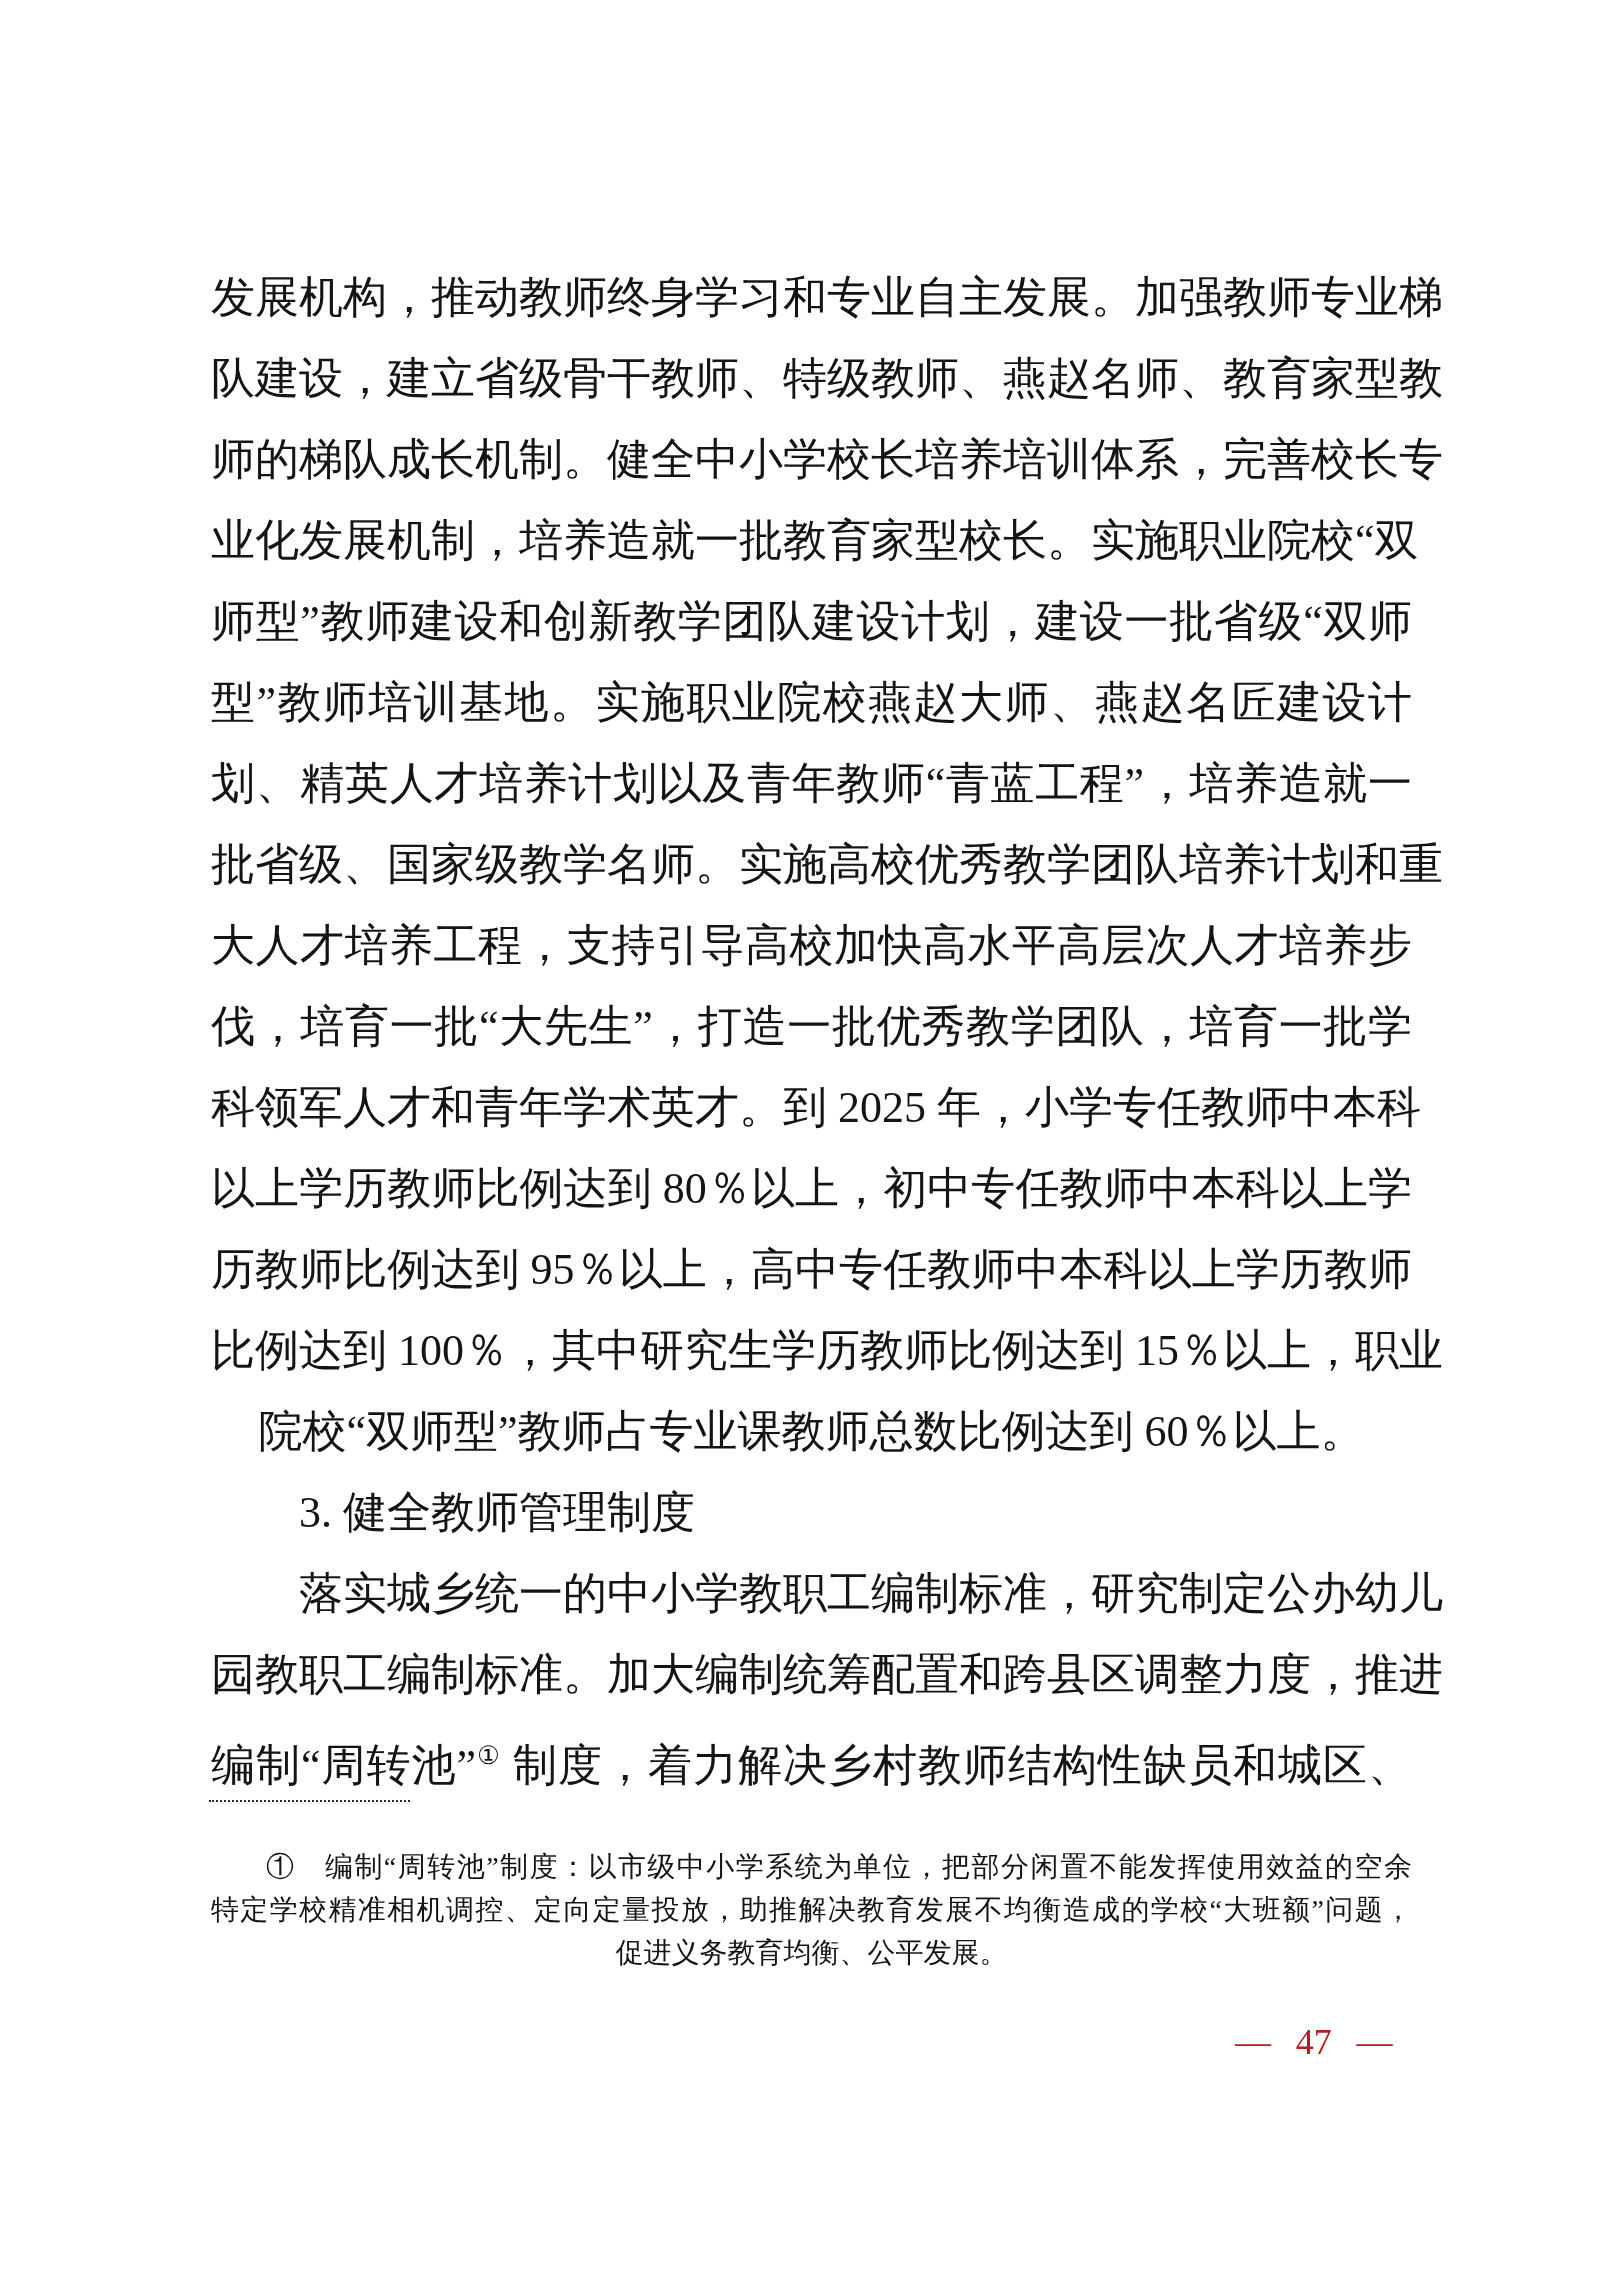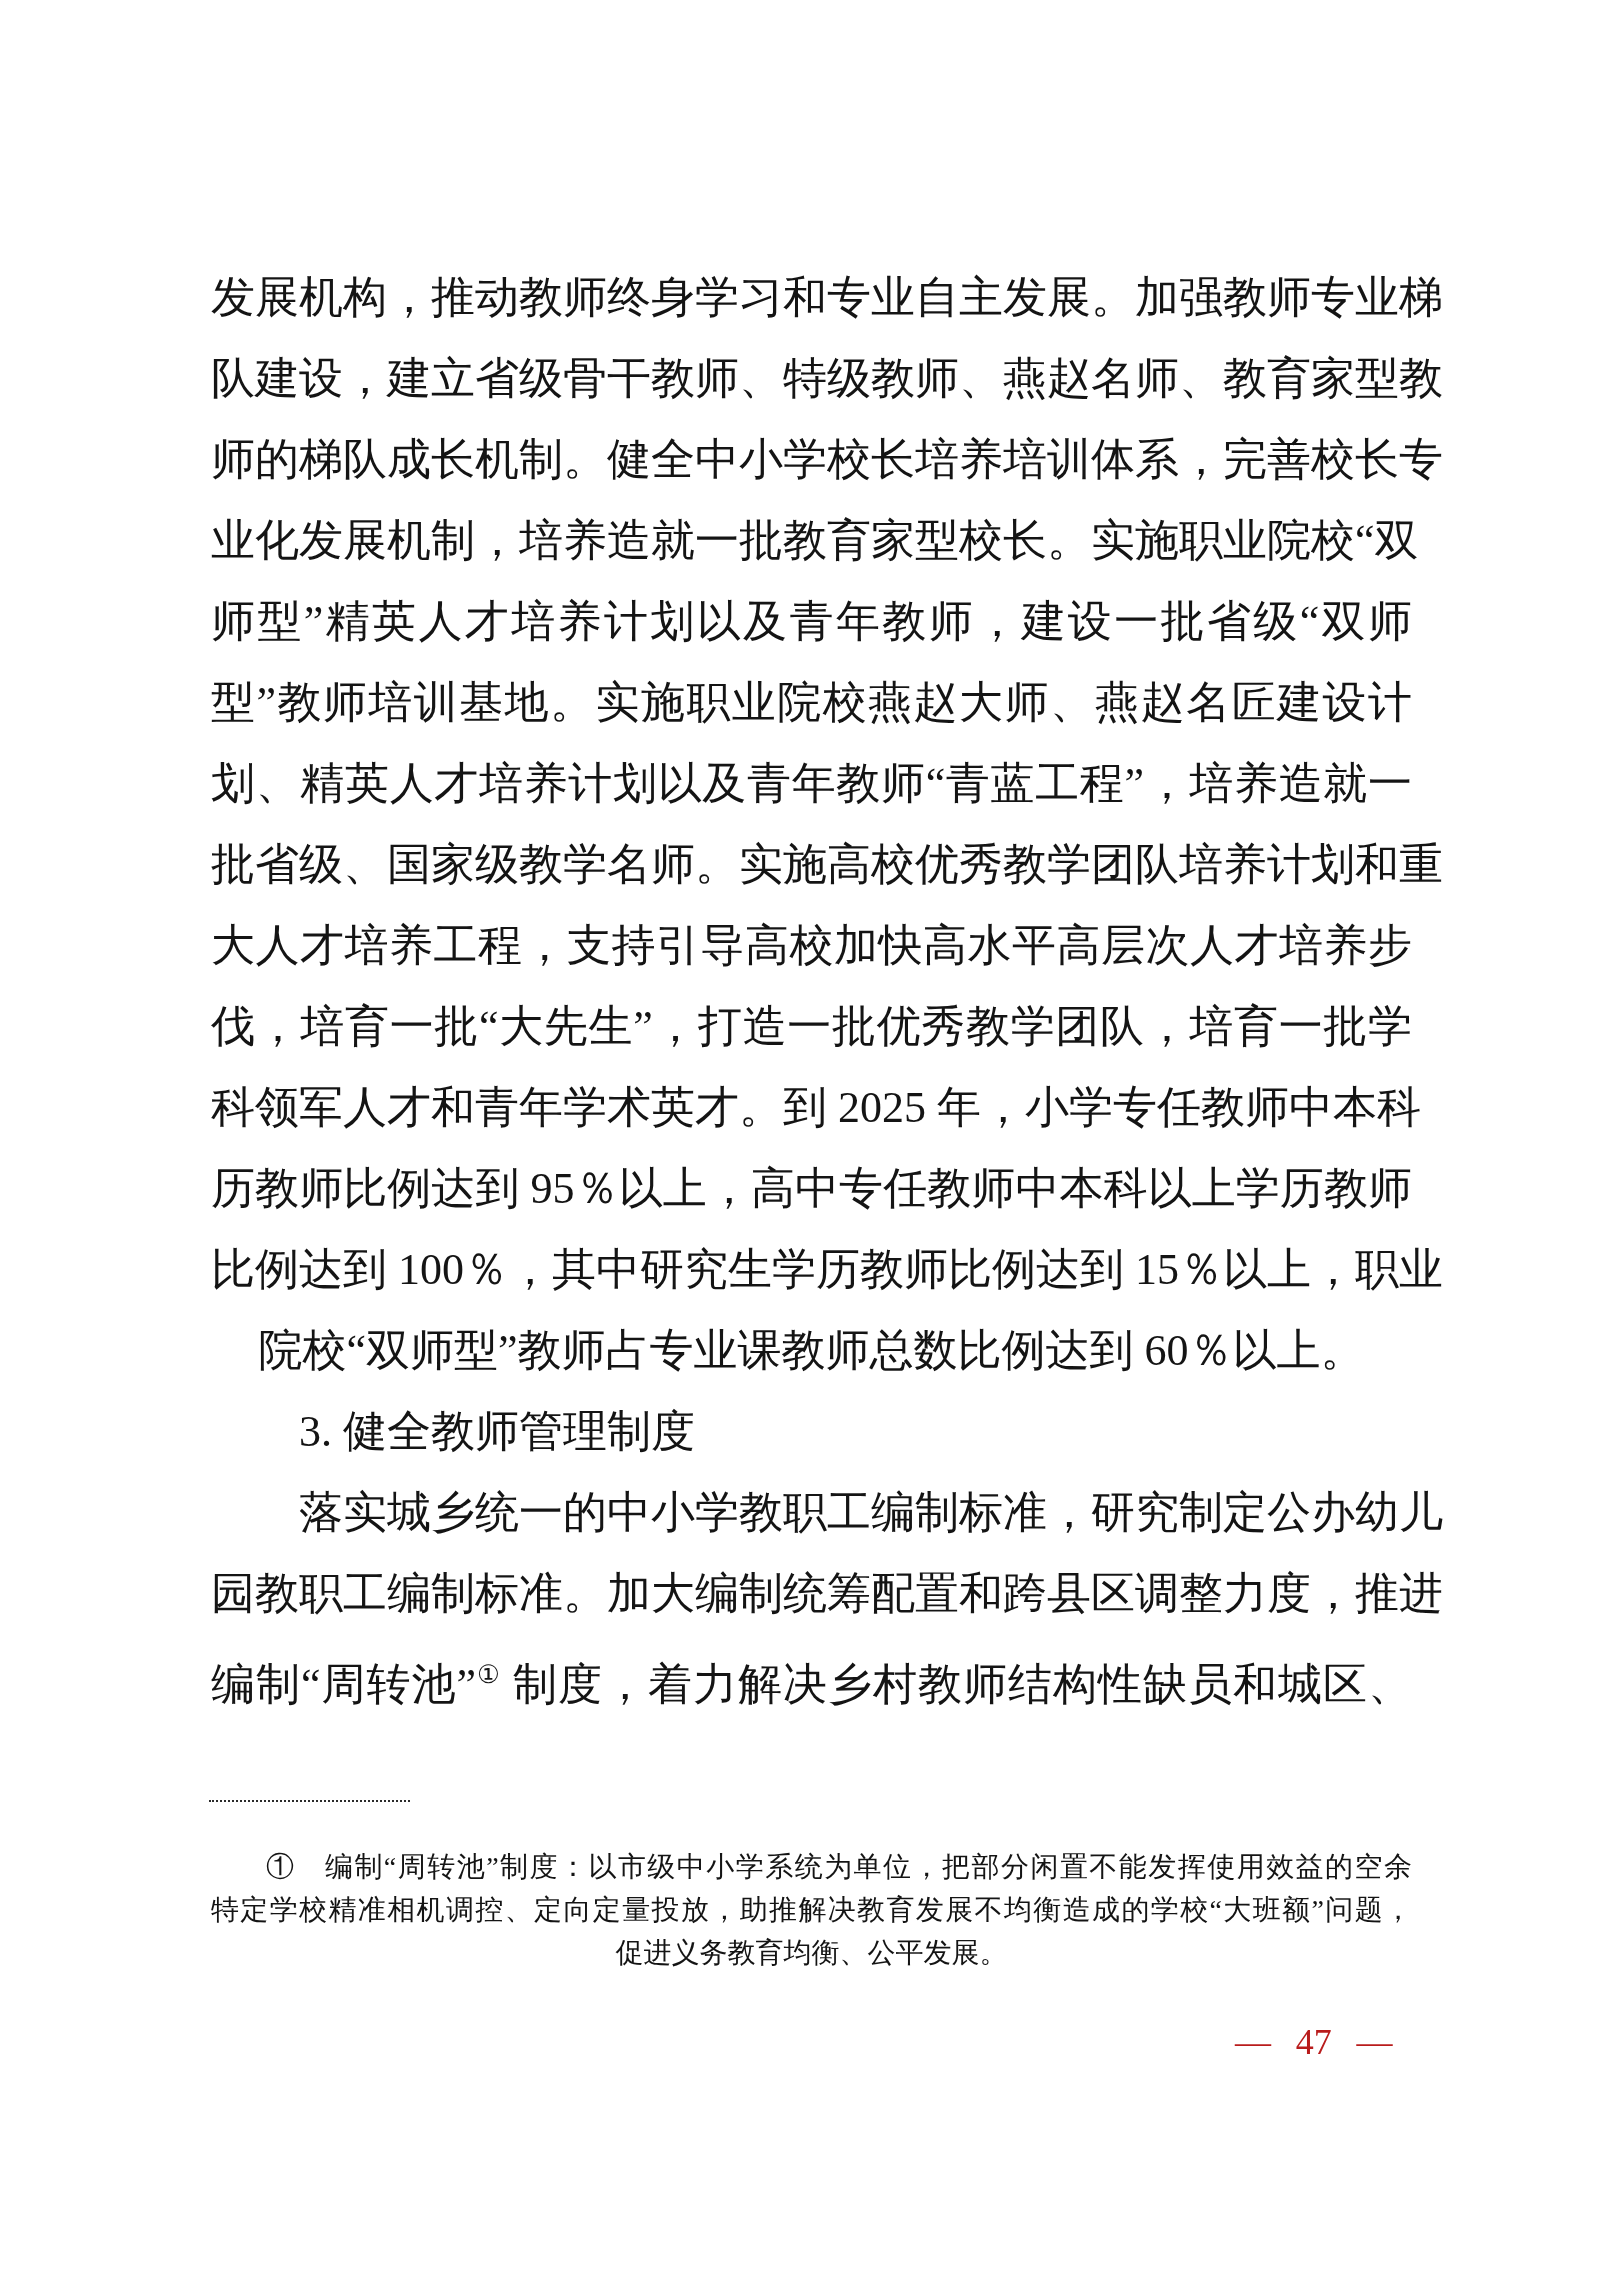--- a/index.html
+++ b/index.html
@@ -81,27 +81,28 @@
 </style>
 </head>
 <body>
 
 <div class="page">
   <div class="body-text">
       <div class="line justify">发展机构，推动教师终身学习和专业自主发展。加强教师专业梯</div>
       <div class="line justify">队建设，建立省级骨干教师、特级教师、燕赵名师、教育家型教</div>
       <div class="line justify">师的梯队成长机制。健全中小学校长培养培训体系，完善校长专</div>
       <div class="line justify">业化发展机制，培养造就一批教育家型校长。实施职业院校“双</div>
-      <div class="line justify">师型”精英人才培养计划以及青年教师，建设一批省级“双师</div>
+      <div class="line justify">师型”教师建设和创新教学团队建设计划，建设一批省级“双师</div>
       <div class="line justify">型”教师培训基地。实施职业院校燕赵大师、燕赵名匠建设计</div>
       <div class="line justify">划、精英人才培养计划以及青年教师“青蓝工程”，培养造就一</div>
       <div class="line justify">批省级、国家级教学名师。实施高校优秀教学团队培养计划和重</div>
       <div class="line justify">大人才培养工程，支持引导高校加快高水平高层次人才培养步</div>
       <div class="line justify">伐，培育一批“大先生”，打造一批优秀教学团队，培育一批学</div>
       <div class="line justify">科领军人才和青年学术英才。到 2025 年，小学专任教师中本科</div>
+      <div class="line justify">以上学历教师比例达到 80％以上，初中专任教师中本科以上学</div>
       <div class="line justify">历教师比例达到 95％以上，高中专任教师中本科以上学历教师</div>
       <div class="line justify">比例达到 100％，其中研究生学历教师比例达到 15％以上，职业</div>
       <div class="line plain">院校“双师型”教师占专业课教师总数比例达到 60％以上。</div>
       <div class="line heading">3. 健全教师管理制度</div>
       <div class="line justify justify-indent">落实城乡统一的中小学教职工编制标准，研究制定公办幼儿</div>
       <div class="line justify">园教职工编制标准。加大编制统筹配置和跨县区调整力度，推进</div>
       <div class="line justify"><span>编制“周转池”</span><sup class="fnref">①</sup><span> 制度，着力解决乡村教师结构性缺员和城区、</span></div>
     </div>
   <div class="footnote-sep"></div>
   <div class="footnote">

